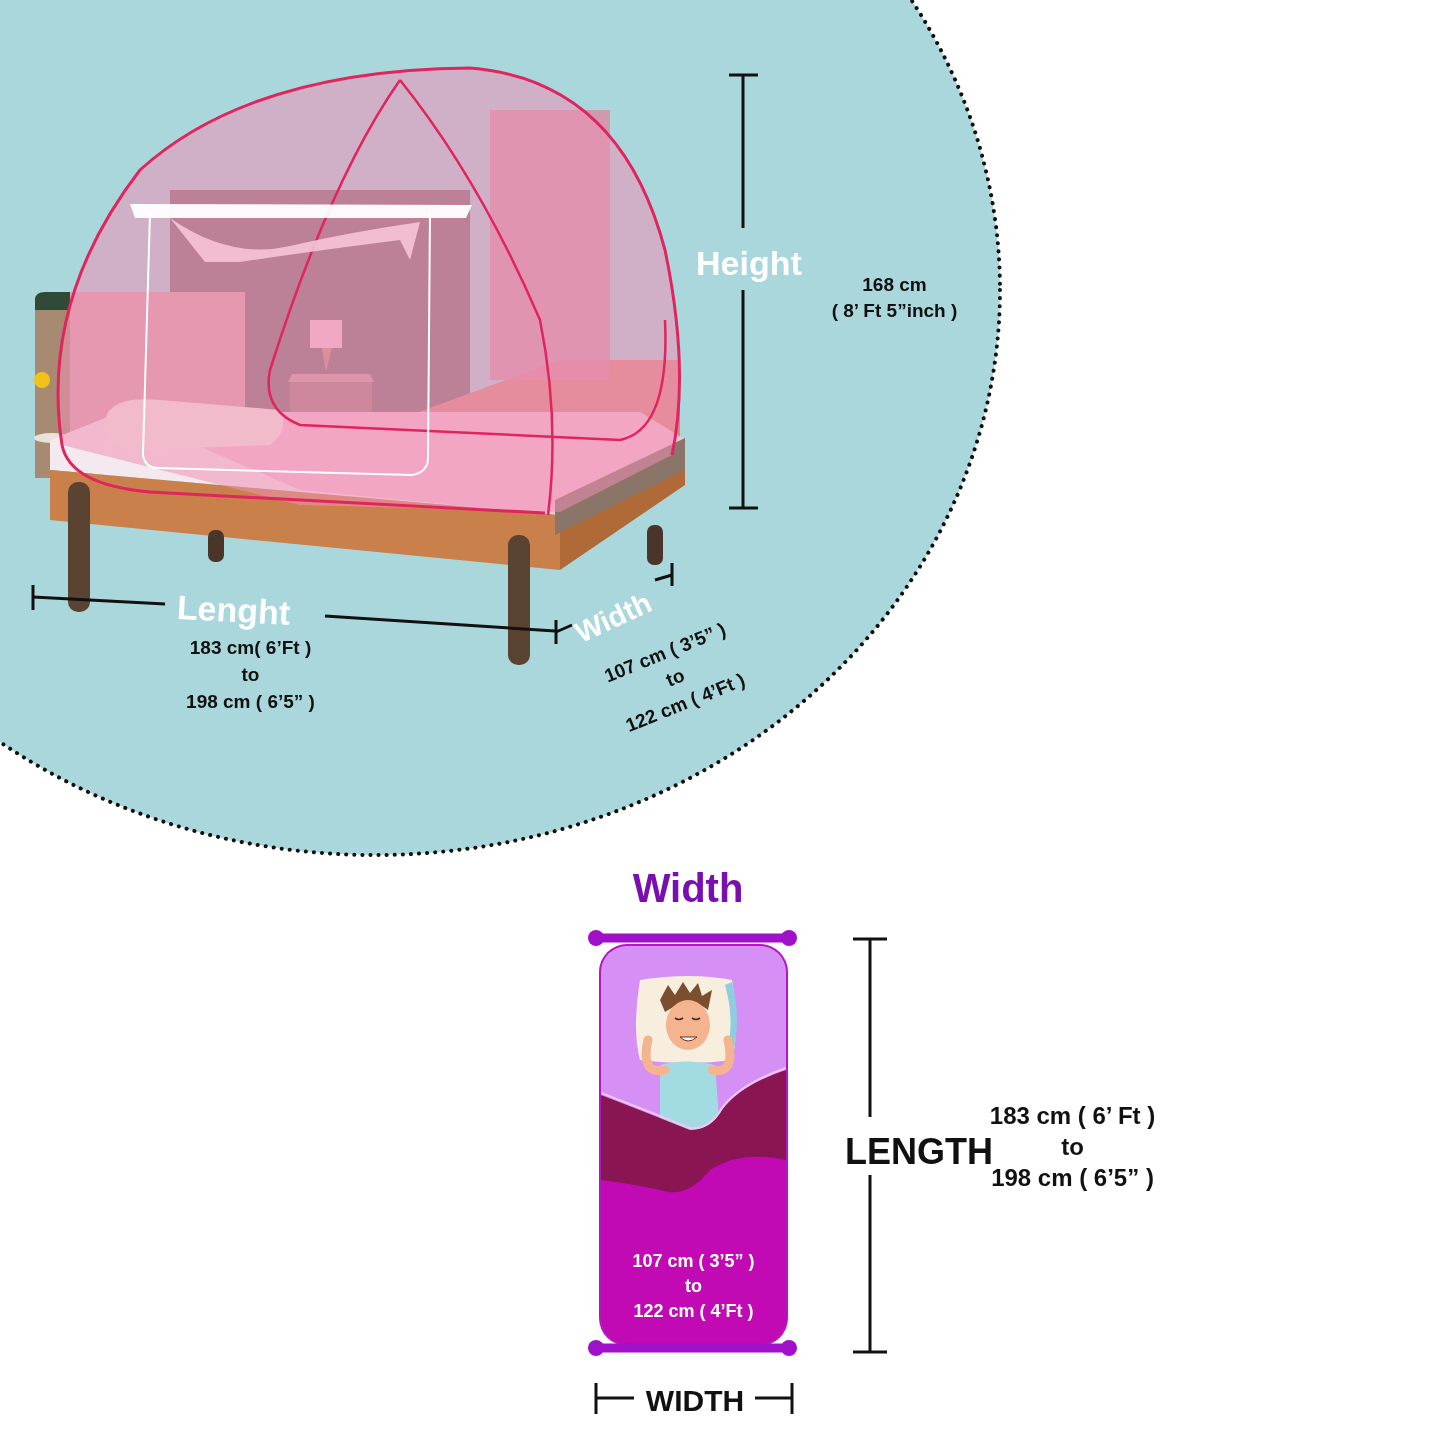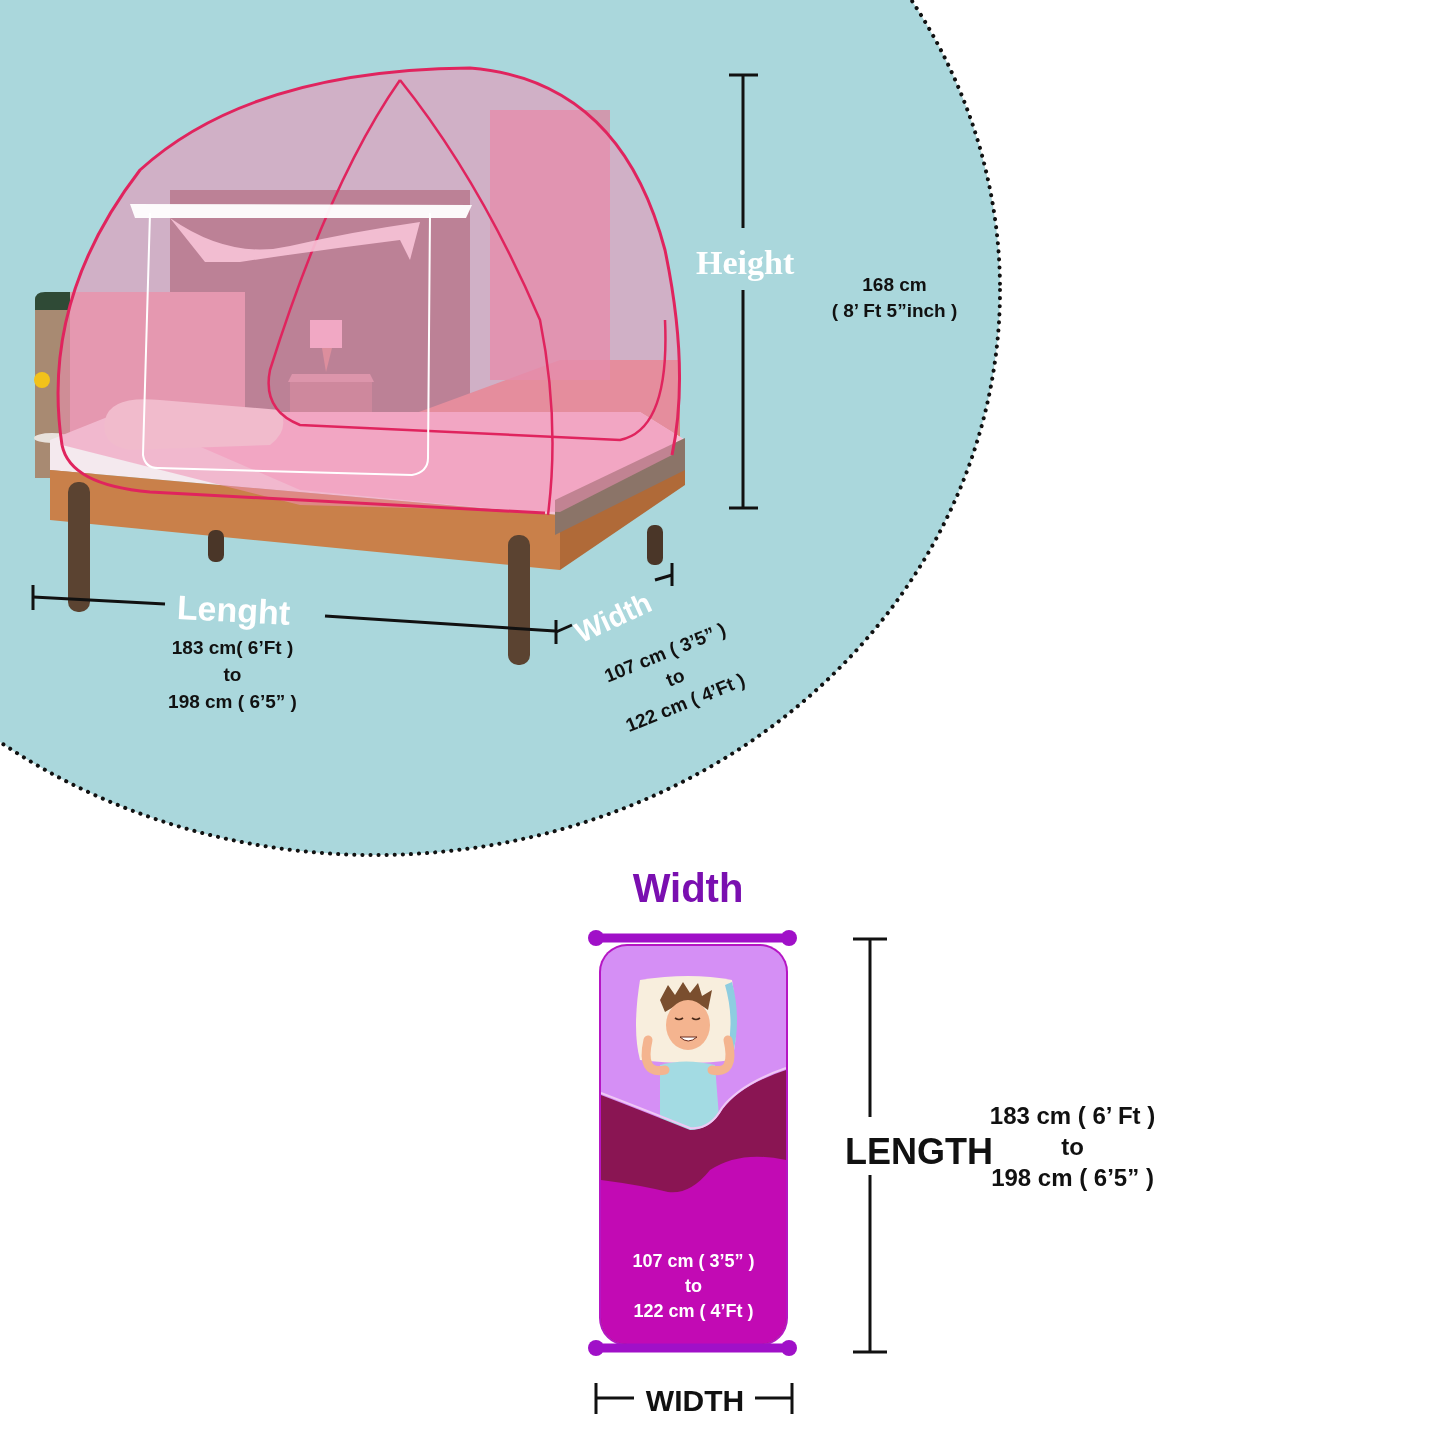--- a/index.html
+++ b/index.html
@@ -141,28 +141,28 @@
   </g>
 
   <g stroke="#111" stroke-width="3">
     <line x1="596" y1="1383" x2="596" y2="1414"></line>
     <line x1="596" y1="1398" x2="634" y2="1398"></line>
     <line x1="755" y1="1398" x2="792" y2="1398"></line>
     <line x1="792" y1="1383" x2="792" y2="1414"></line>
   </g>
 </svg>
 
-<div class="abs lbl-white" style="left:696px; top:244px; font-size:34px;font-family:Liberation Serif, serif;">Height</div>
+<div class="abs lbl-white" style="left:696px; top:244px; font-size:34px;">Height</div>
 <div class="abs lbl-black stack" style="left:812px; top:272px; width:165px; font-size:19px;">
   <div>168 cm</div>
   <div>( 8’ Ft 5”inch )</div>
 </div>
 
 <div class="abs lbl-white" style="left:178px; top:588px; font-size:34px; transform:rotate(3deg); transform-origin:left top;">Lenght</div>
-<div class="abs lbl-black stack" style="left:130px; top:634px; width:205px; font-size:19px; line-height:27px;">
+<div class="abs lbl-black stack" style="left:148px; top:634px; width:205px; font-size:19px; line-height:27px;">
   <div>183 cm( 6’Ft )</div>
   <div>to</div>
   <div>198 cm ( 6’5” )</div>
 </div>
 
 <div class="abs lbl-white" style="left:570px; top:620px; font-size:29px; transform:rotate(-25deg); transform-origin:left top;">Width</div>
 <div class="abs lbl-black stack" style="left:560px; top:640px; width:200px; font-size:19px; line-height:27px; transform:rotate(-22deg); transform-origin:center top;">
   <div>107 cm ( 3’5” )</div>
   <div>to</div>
   <div>122 cm ( 4’Ft )</div>

